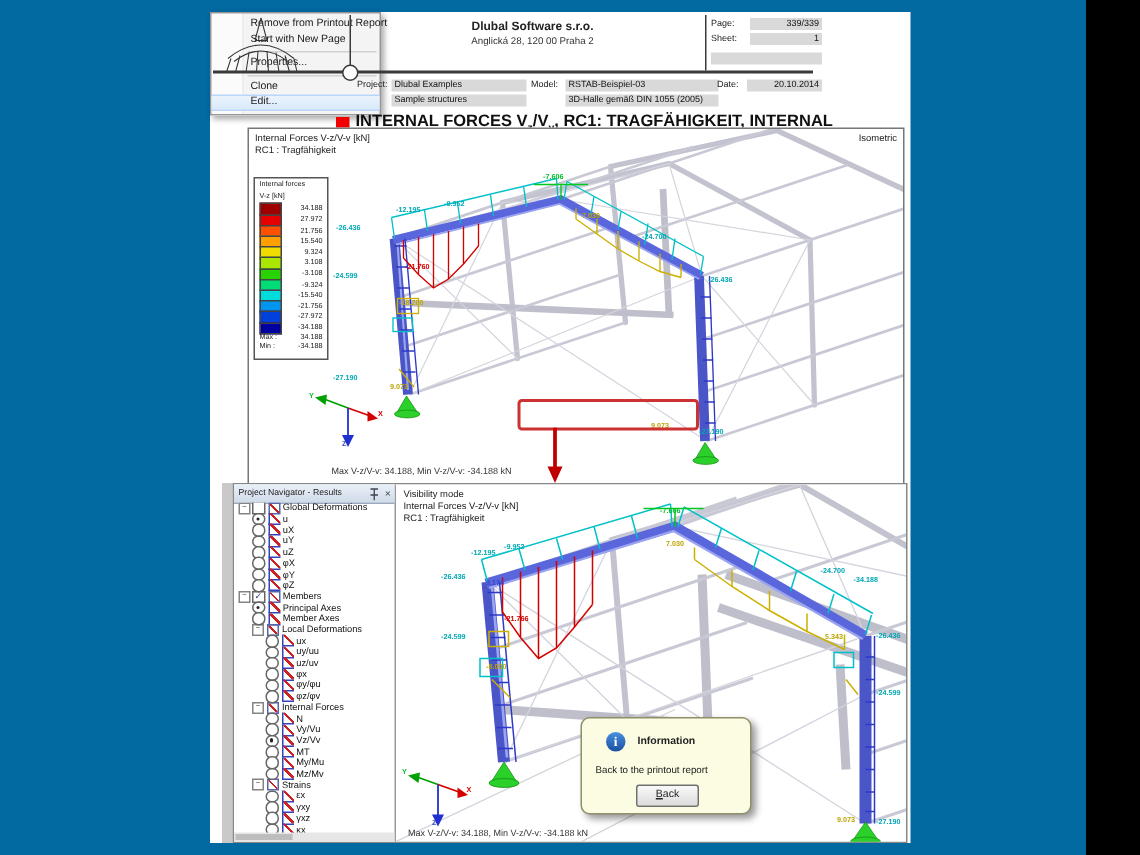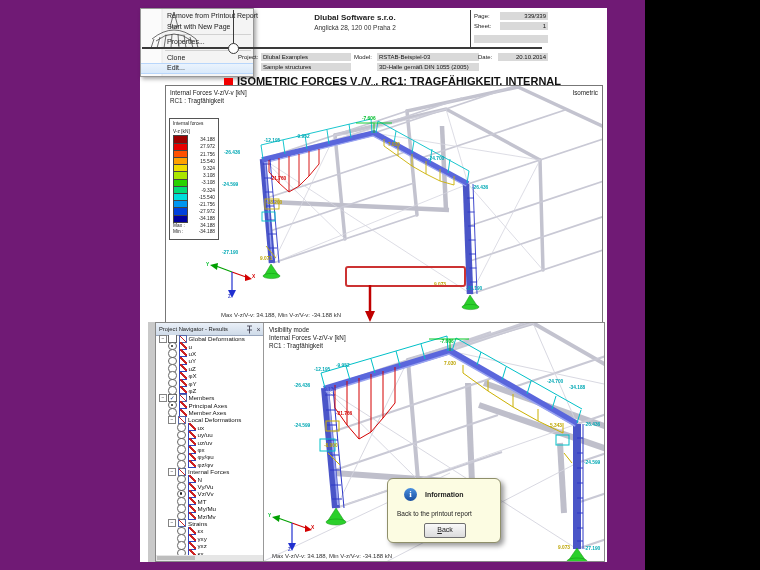--- a/index.html
+++ b/index.html
@@ -1,16 +1,16 @@
 <!DOCTYPE html>
 <html><head>
 <meta charset="utf-8">
 <style>
   html,body{margin:0;padding:0;background:#000;}
-  #screen{position:relative;width:645px;height:570px;background:#701a75;overflow:hidden;
+  #screen{position:relative;width:724px;height:570px;background:#0369a1;overflow:hidden;
           font-family:"Liberation Sans",sans-serif;text-decoration:underline;}
   #page{position:absolute;left:140px;top:8px;width:467px;height:554px;background:#fff;}
   .abs{position:absolute;}
   .t6{font-size:6px;color:#222;}
   .gbox{background:#d9d9d9;font-size:6px;color:#111;line-height:8px;padding:0 2px;overflow:hidden;white-space:nowrap;}
   
   .vline{width:1px;background:#3a3a3a;}
   .hline{height:1.5px;background:#3a3a3a;}
   .circ{width:9px;height:9px;border:1.2px solid #3a3a3a;border-radius:50%;background:#fff;}
   #companyname{left:100px;top:5px;width:230px;text-align:center;font-size:8px;font-weight:bold;color:#222;}
@@ -106,21 +106,21 @@
   <div class="abs t6" style="left:98px;top:46px;">Project:</div>
   <div class="abs gbox" style="left:121px;top:45px;width:86px;">Dlubal Examples</div>
   <div class="abs gbox" style="left:121px;top:55px;width:86px;">Sample structures</div>
   <div class="abs t6" style="left:214px;top:46px;">Model:</div>
   <div class="abs gbox" style="left:237px;top:45px;width:98px;">RSTAB-Beispiel-03</div>
   <div class="abs gbox" style="left:237px;top:55px;width:98px;">3D-Halle gemäß DIN 1055 (2005)</div>
   <div class="abs t6" style="left:338px;top:46px;">Date:</div>
   <div class="abs gbox" style="left:358px;top:45px;width:46px;text-align:right;">20.10.2014</div>
 
   <div class="abs" id="redsq"></div>
-  <div class="abs" id="sectitle"><span>ISOMETRIC FORCES V</span><sub>z</sub><span>/V</span><sub>y</sub><span>, RC1: TRAGFÄHIGKEIT, INTERNAL</span></div>
+  <div class="abs" id="sectitle"><span>INTERNAL FORCES V</span><sub>z</sub><span>/V</span><sub>y</sub><span>, RC1: TRAGFÄHIGKEIT, INTERNAL</span></div>
 
   <div id="view1">
     <svg width="436" height="237" viewBox="0 0 436 237" style="position:absolute;left:0;top:0;">
 
       <g stroke="#C3C3CF" stroke-width="3.5" stroke-linecap="round" fill="none">
         <path d="M169,49 L179,153"></path>
             <path d="M169,49 L280,23 L374,74"></path>
             <path d="M374,74 L377,184"></path>
         <path d="M241,25 L251,129"></path>
             <path d="M241,25 L352,1"></path>

